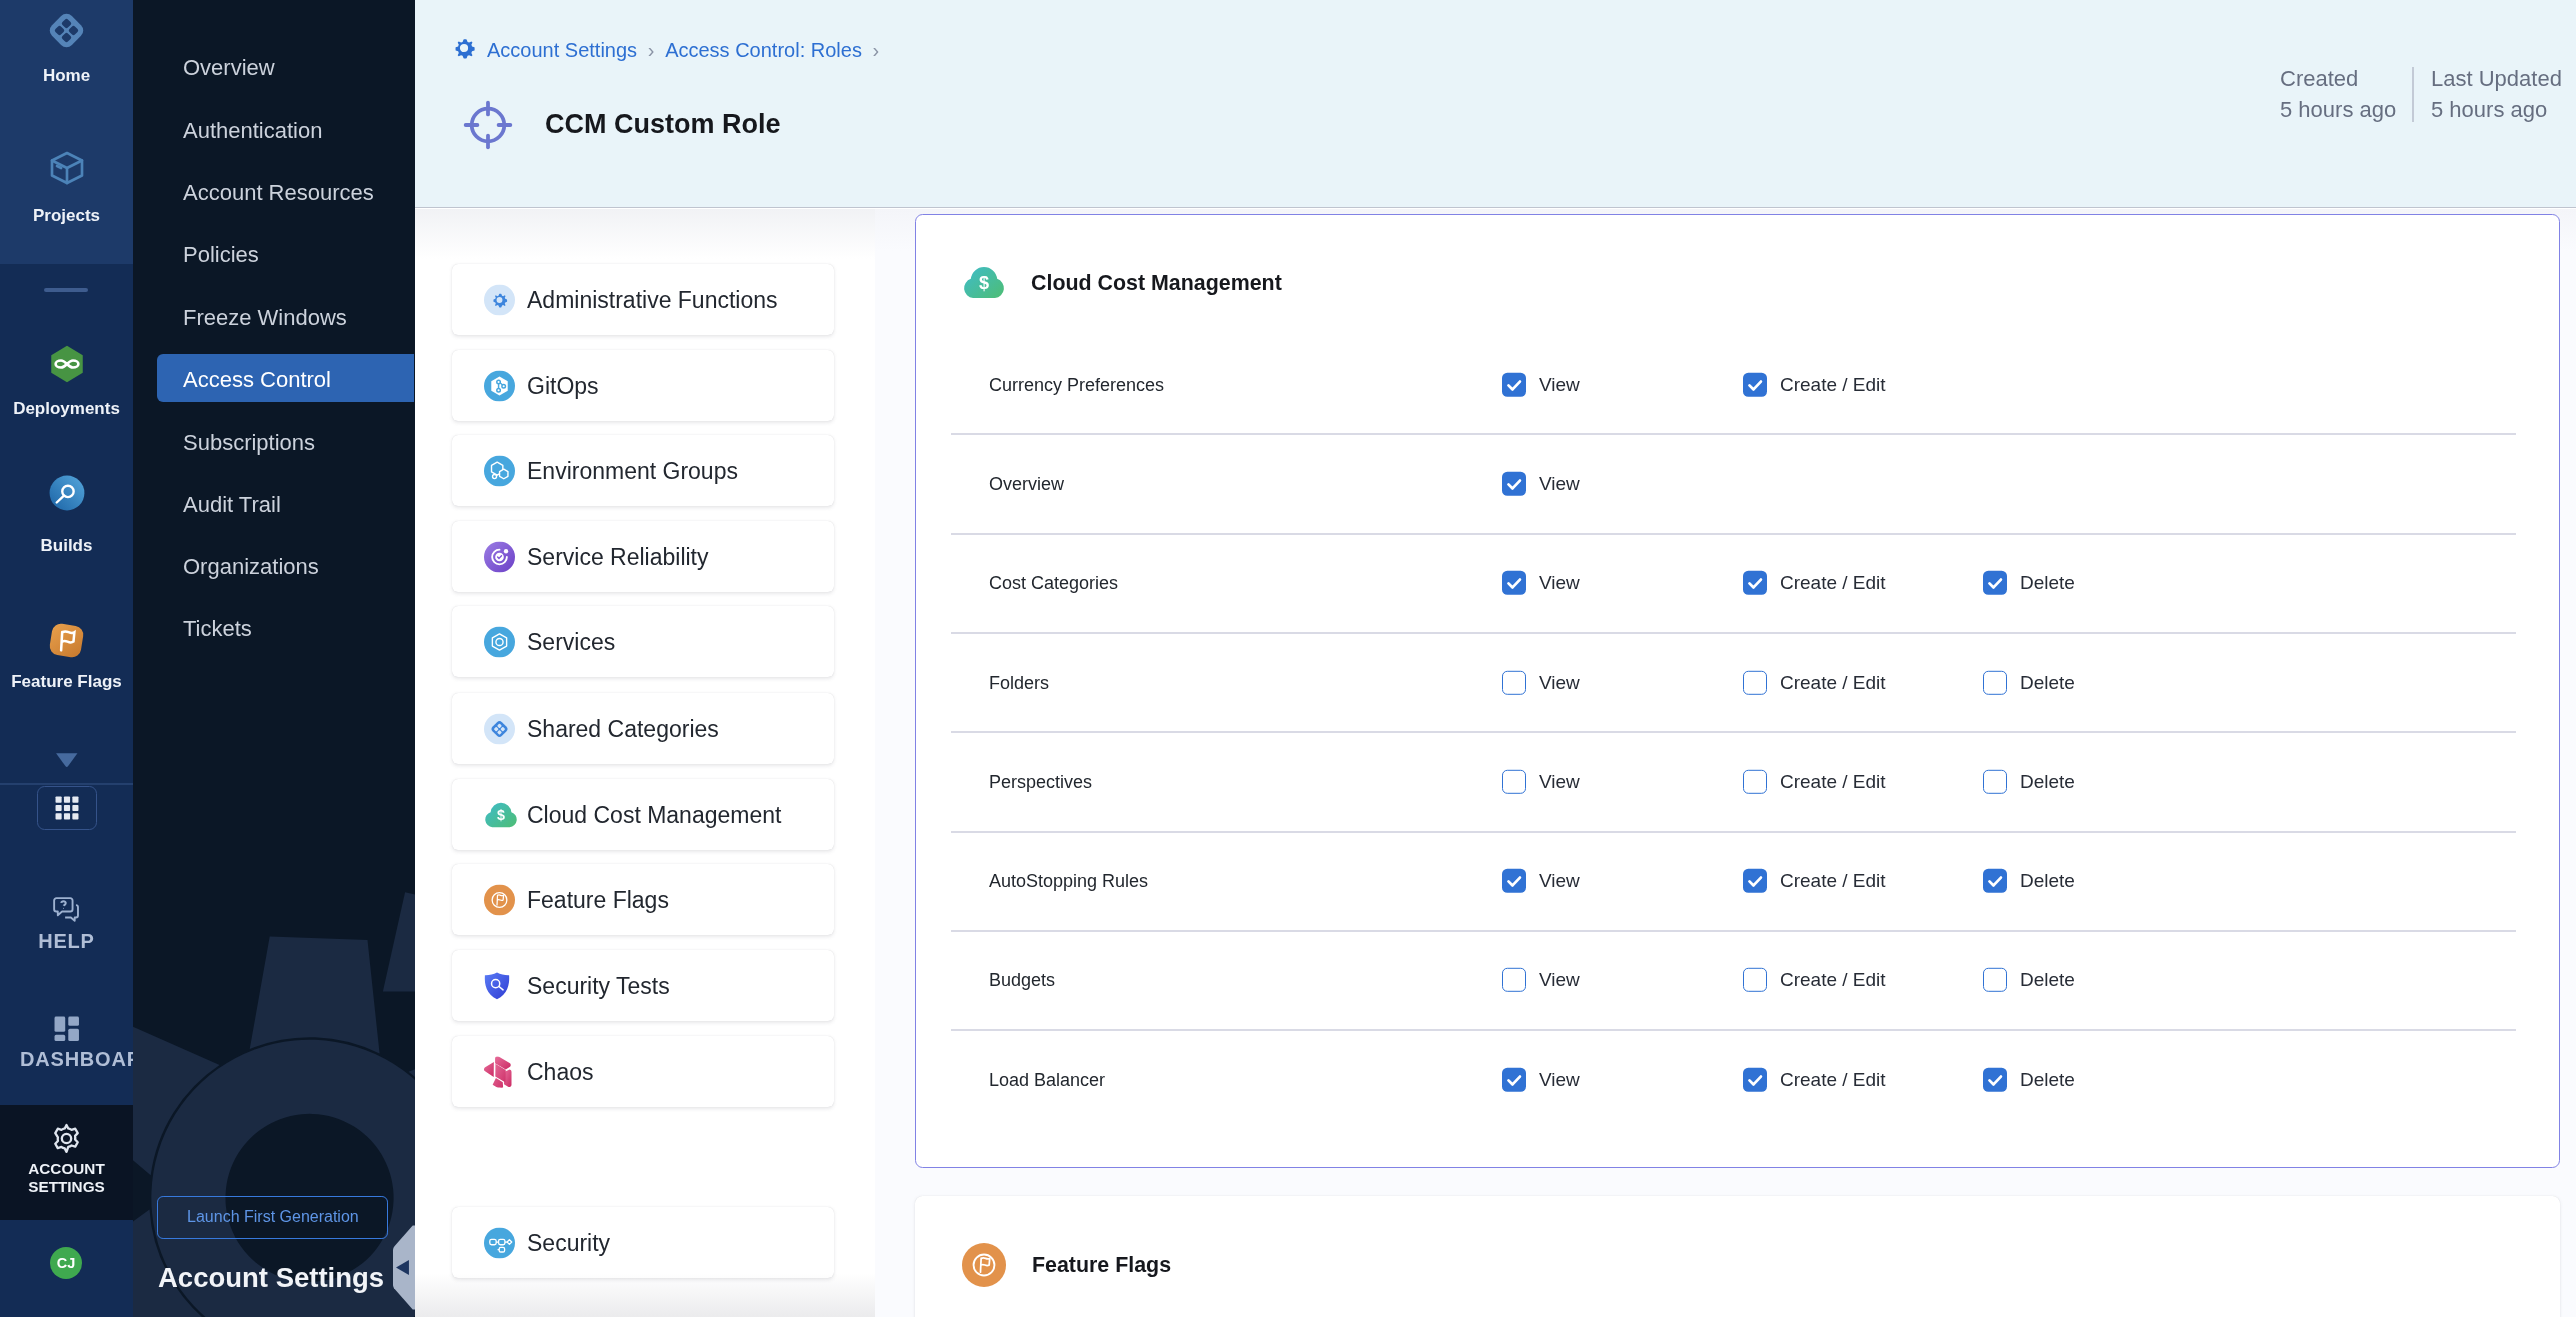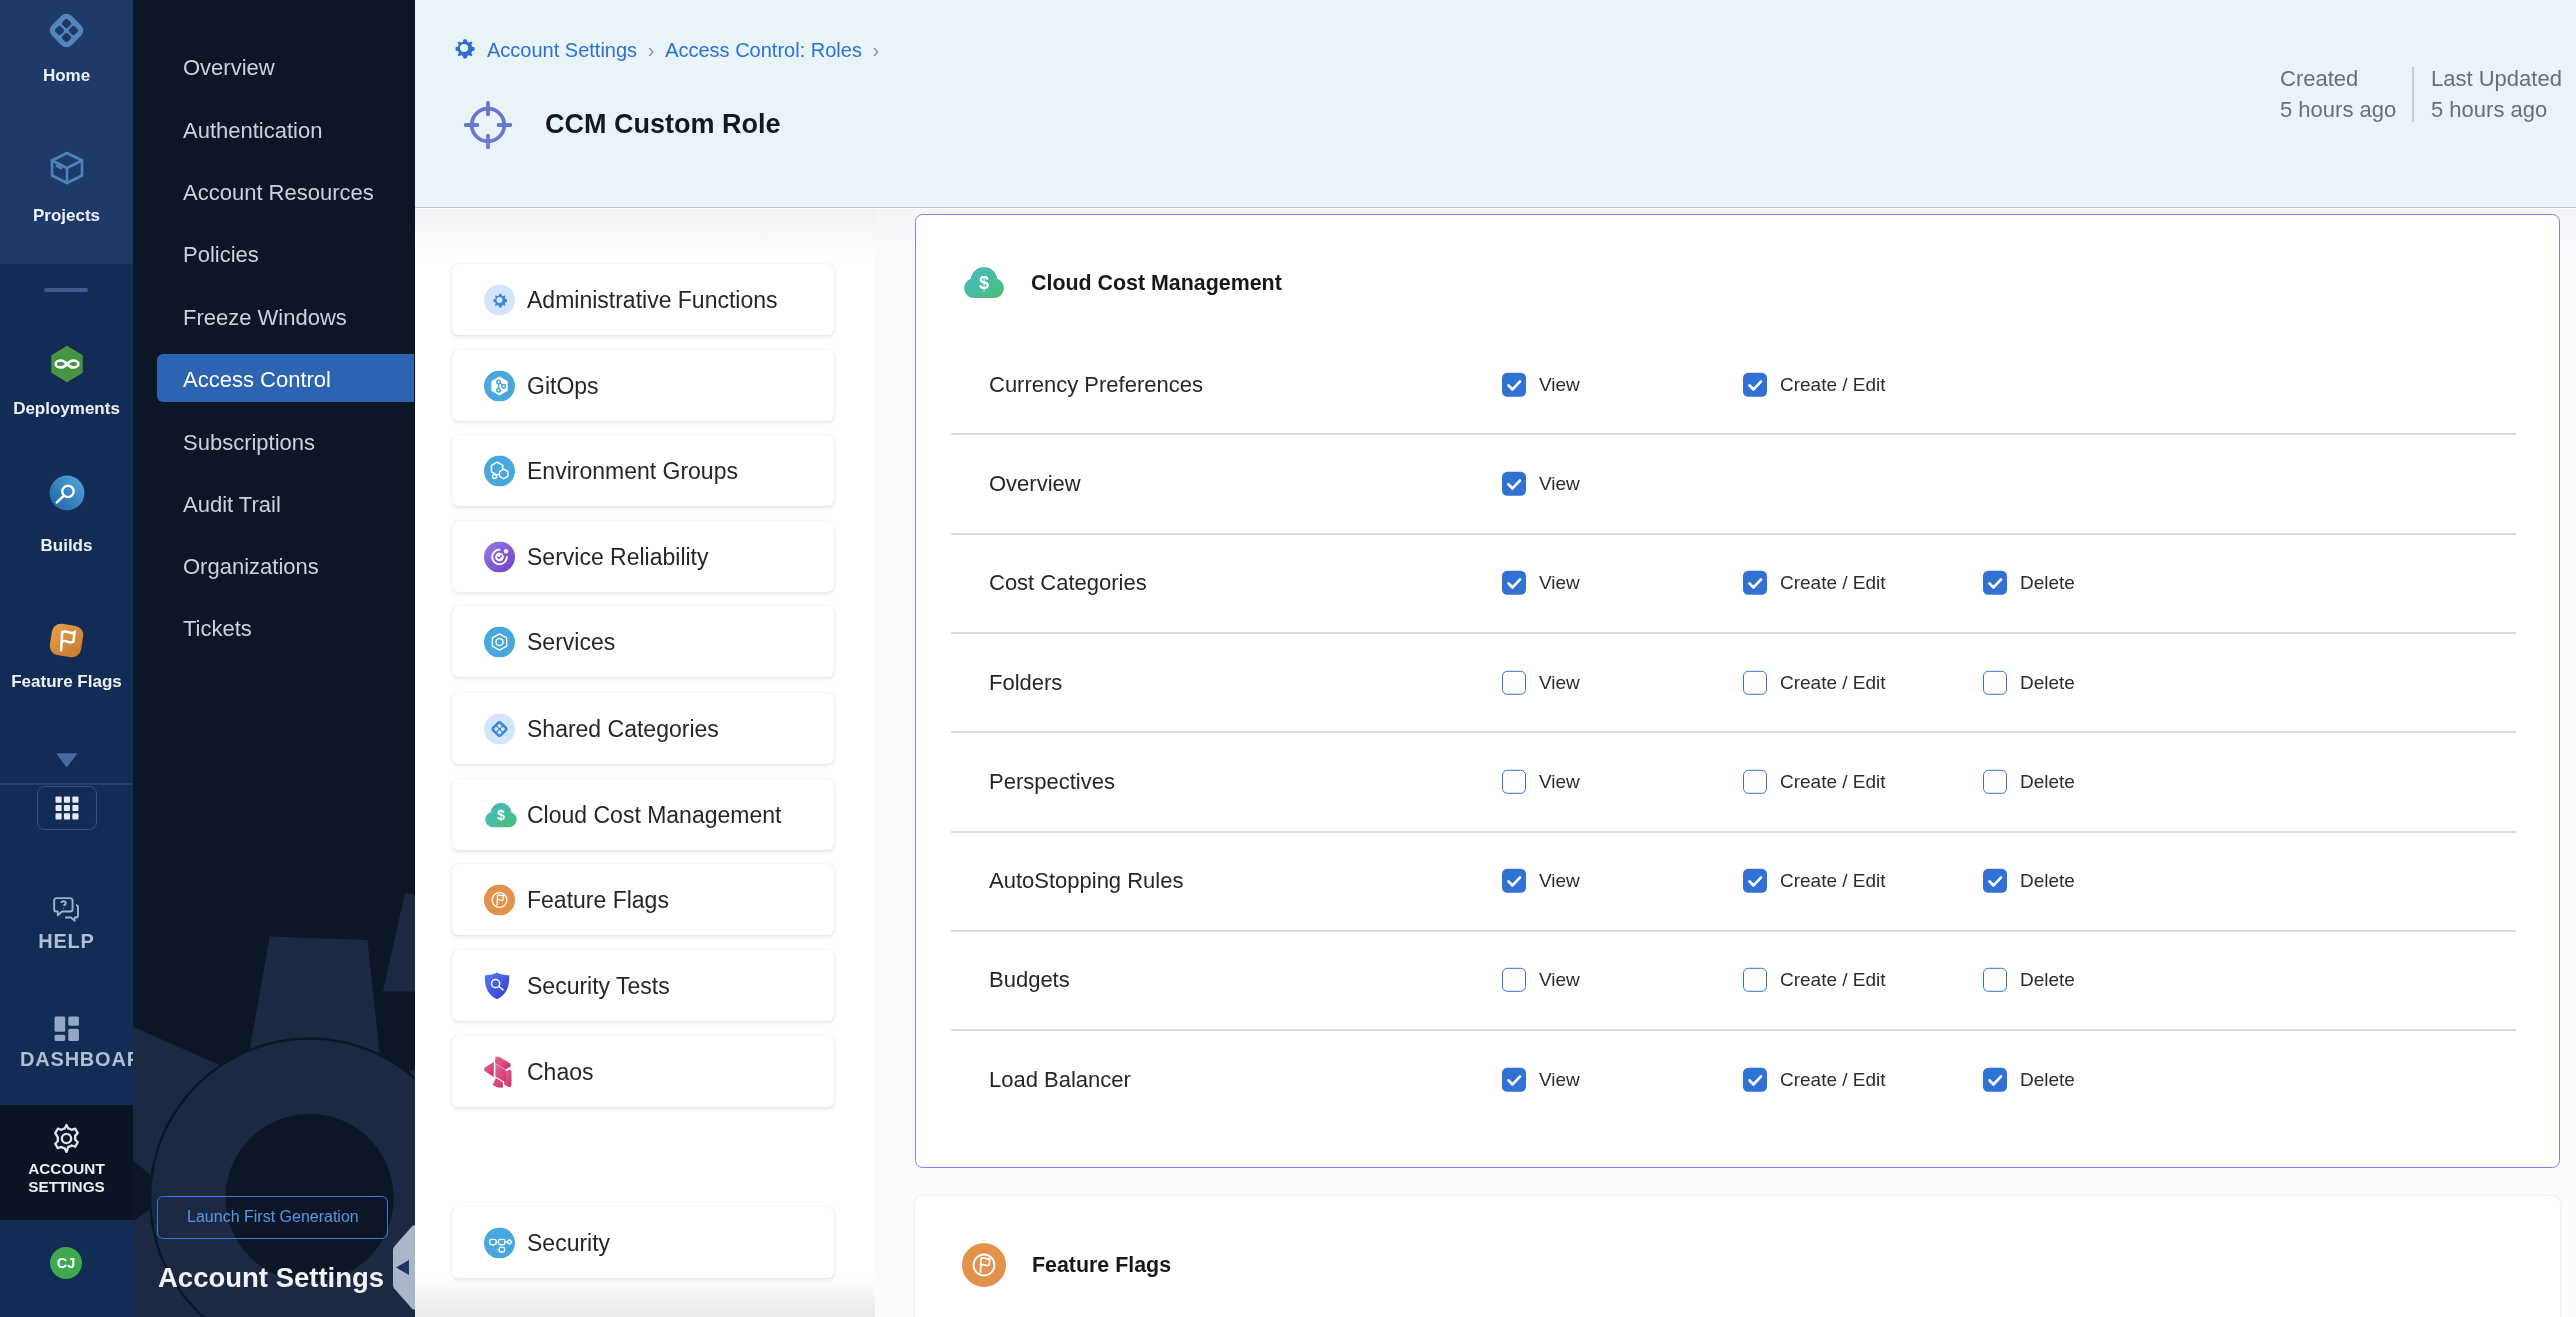--- a/index.html
+++ b/index.html
@@ -27,21 +27,21 @@
 .meta { position:absolute; top:63px; font-size:22px; color:#666e80; line-height:31px; }
 #metadiv { position:absolute; left:1997px; top:67px; width:1.5px; height:55px; background:#c3cad6; }
 
 #leftcol { position:absolute; left:415px; top:209px; width:533px; height:1108px; background:linear-gradient(#f1f2f5, #ffffff 50px); border-right:2.3px solid #d3d7e0; }
 .card { position:absolute; left:37px; width:382px; height:71px; background:#fff; border-radius:6.1px; box-shadow:0 0 0.8px rgba(40,41,61,.18), 0 1.5px 3.8px rgba(96,97,112,.14); }
 .card .cicon { position:absolute; left:32px; top:50%; transform:translateY(-50%); width:31px; height:31px; }
 .card .ctext { position:absolute; left:75px; top:50%; transform:translateY(-50%); font-size:23px; color:#22272f; white-space:nowrap; }
 #rightarea { position:absolute; left:875px; top:209px; width:1701px; height:1108px; background:linear-gradient(#f4f5f9, #fafbfe 42px); }
 #panel { position:absolute; left:915px; top:214px; width:1645px; height:954px; background:#fff; border:1.5px solid #8182e5; border-radius:7.6px; }
 .phead { position:absolute; left:115px; top:56px; font-size:21.4px; font-weight:700; color:#16181d; }
-.rowlabel { position:absolute; left:73px; transform:translateY(-50%); font-size:22px; color:#22272e; }
+.rowlabel { position:absolute; left:73px; transform:translateY(-50%); font-size:18px; color:#22272e; }
 .sep { position:absolute; left:35px; width:1565px; height:1.5px; background:#d9dae5; }
 .cb { position:absolute; transform:translateY(-50%); height:24.4px; }
 .cbox { position:absolute; left:0; top:0; width:24.4px; height:24.4px; border-radius:5.3px; }
 .cbox.on { background:#3072d4; }
 .cbox.off { background:#fff; border:1.9px solid #3072d4; }
 .cblabel { position:absolute; left:37px; top:50%; transform:translateY(-50%); font-size:19px; color:#272c36; white-space:nowrap; }
 #ffcard { position:absolute; left:915px; top:1196px; width:1645px; height:153px; background:#fff; border-radius:7.6px; box-shadow:0 0 0.8px rgba(40,41,61,.16), 0 1.5px 3.8px rgba(96,97,112,.12); }
 #leftcol::after { content:""; position:absolute; left:0; bottom:0; width:100%; height:44px; background:linear-gradient(to top, rgba(90,90,105,.12), rgba(90,90,105,0)); }
 </style>
 </head>

